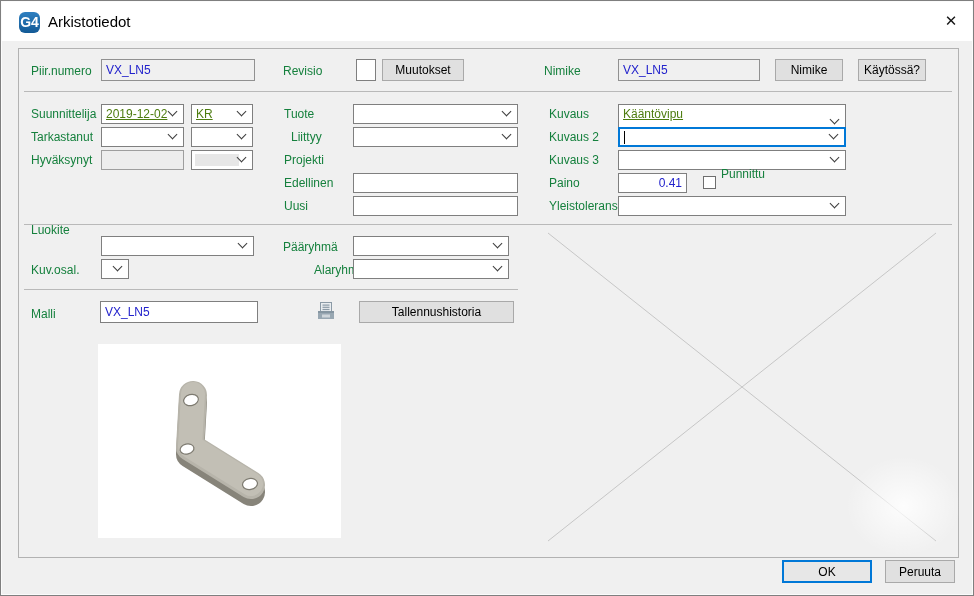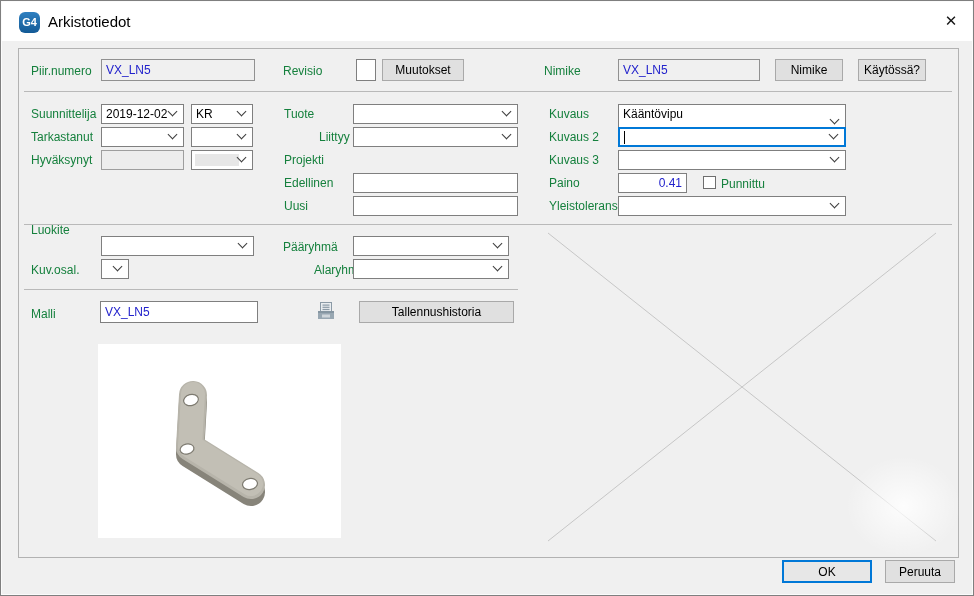--- a/index.html
+++ b/index.html
@@ -1,29 +1,29 @@
 <!DOCTYPE html>
 <html><head>
 <meta charset="utf-8">
 <style>
   html,body{margin:0;padding:0;background:#c8c8c8;}
   *{box-sizing:border-box;font-family:"Liberation Sans",sans-serif;}
   .dialog{position:relative;width:974px;height:596px;background:#f0f0f0;border:1px solid #7f7f7f;box-shadow:inset 0 0 0 1px #fbfbfb;overflow:hidden;}
   .titlebar{position:absolute;left:1px;top:1px;right:1px;height:39px;background:#ffffff;}
-  .app-icon{position:absolute;left:17px;top:10px;width:21px;height:21px;border-radius:6px;background:linear-gradient(180deg,#2e7fc0,#135a96);color:#fff;font-size:11px;font-weight:bold;text-align:center;line-height:21px;}
+  .app-icon{position:absolute;left:17px;top:10px;width:21px;height:21px;border-radius:6px;background:linear-gradient(180deg,#2e7fc0,#135a96);color:#fff;font-size:14px;font-weight:bold;text-align:center;line-height:21px;}
   .win-title{position:absolute;left:46px;top:11px;font-size:15px;color:#000;}
   .close-btn{position:absolute;right:6px;top:6px;width:30px;height:26px;text-align:center;line-height:26px;font-size:15px;color:#111;cursor:pointer;}
   .groupbox{position:absolute;left:17px;top:47px;width:941px;height:510px;border:1px solid #b2b2b2;background:#f0f0f0;}
   .lbl{position:absolute;font-size:12px;color:#15803d;white-space:nowrap;}
   .sep{position:absolute;height:1px;background:#b9b9b9;}
   .tb{position:absolute;background:#fff;border:1px solid #7f7f7f;font-size:12px;color:#2222cc;padding:0 4px;line-height:19px;overflow:hidden;white-space:nowrap;}
   .tb.ro{background:#f0f0f0;border-color:#919191;}
   .tb.dis{background:#ededed;border-color:#9e9e9e;}
   .tb.num{text-align:right;}
-  .combo{position:absolute;background:#fff;border:1px solid #7f7f7f;font-size:12px;color:#000000;padding:0 18px 0 4px;line-height:18px;overflow:hidden;white-space:nowrap;}
+  .combo{position:absolute;background:#fff;border:1px solid #7f7f7f;font-size:12px;color:#4d7c0f;padding:0 18px 0 4px;line-height:18px;overflow:hidden;white-space:nowrap;text-decoration:underline;}
   .combo.focus{border:2px solid #0078d7;line-height:16px;}
   .chev{position:absolute;right:7px;top:50%;width:7px;height:7px;margin-top:-6px;border-right:1.4px solid #3c3c3c;border-bottom:1.4px solid #3c3c3c;transform:rotate(45deg);}
   .gray-inner{position:absolute;left:3px;top:3px;bottom:3px;width:44px;background:#e7e7e7;}
   .caret{position:absolute;left:4px;top:2px;width:1px;height:13px;background:#000;}
   .btn{position:absolute;background:#e0e0e0;border:1px solid #a9a9a9;font-size:12px;color:#000;text-align:center;cursor:pointer;padding:0;}
   .btn.default{border:2px solid #0078d7;background:#e7e7e7;}
   .checkbox{position:absolute;width:13px;height:13px;background:#fff;border:1px solid #6e6e6e;}
   .preview{position:absolute;left:97px;top:343px;width:243px;height:194px;background:#fff;}
   .nopic{position:absolute;left:545px;top:230px;width:392px;height:312px;}
   .watermark{position:absolute;left:845px;top:455px;width:115px;height:100px;background:radial-gradient(closest-side,rgba(255,255,255,0.85),rgba(255,255,255,0));}
@@ -59,38 +59,38 @@
   <div class="combo" style="left:190px;top:103px;width:62px;height:20px;"><span>KR</span><span class="chev"></span></div>
   <div class="lbl" style="left:30px;top:129px;">Tarkastanut</div>
   <div class="combo" style="left:100px;top:126px;width:83px;height:20px;"><span></span><span class="chev"></span></div>
   <div class="combo" style="left:190px;top:126px;width:62px;height:20px;"><span></span><span class="chev"></span></div>
   <div class="lbl" style="left:30px;top:152px;">Hyväksynyt</div>
   <div class="tb dis" style="left:100px;top:149px;width:83px;height:20px;"></div>
   <div class="combo" style="left:190px;top:149px;width:62px;height:20px;"><span class="gray-inner"></span><span></span><span class="chev"></span></div>
 
   <div class="lbl" style="left:283px;top:106px;">Tuote</div>
   <div class="combo" style="left:352px;top:103px;width:165px;height:20px;"><span></span><span class="chev"></span></div>
-  <div class="lbl" style="left:290px;top:129px;margin-left:28px;">Liittyy</div>
+  <div class="lbl" style="left:290px;top:129px;">Liittyy</div>
   <div class="combo" style="left:352px;top:126px;width:165px;height:20px;"><span></span><span class="chev"></span></div>
   <div class="lbl" style="left:283px;top:152px;">Projekti</div>
   <div class="lbl" style="left:283px;top:175px;">Edellinen</div>
   <div class="tb" style="left:352px;top:172px;width:165px;height:20px;"></div>
   <div class="lbl" style="left:283px;top:198px;">Uusi</div>
   <div class="tb" style="left:352px;top:195px;width:165px;height:20px;"></div>
 
   <div class="lbl" style="left:548px;top:106px;">Kuvaus</div>
   <div class="combo" style="left:617px;top:103px;width:228px;height:36px;"><span>Kääntövipu</span><span class="chev"></span></div>
   <div class="lbl" style="left:548px;top:129px;">Kuvaus 2</div>
   <div class="combo focus" style="left:617px;top:126px;width:228px;height:20px;"><span class="caret"></span><span></span><span class="chev"></span></div>
   <div class="lbl" style="left:548px;top:152px;">Kuvaus 3</div>
   <div class="combo" style="left:617px;top:149px;width:228px;height:20px;"><span></span><span class="chev"></span></div>
   <div class="lbl" style="left:548px;top:175px;">Paino</div>
   <div class="tb num" style="left:617px;top:172px;width:69px;height:20px;">0.41</div>
   <div class="checkbox" style="left:702px;top:175px;"></div>
-  <div class="lbl" style="left:720px;top:176px;">Punnittu</div>
+  <div class="lbl" style="left:720px;top:166px;">Punnittu</div>
   <div class="lbl" style="left:548px;top:198px;">Yleistoleranssi</div>
   <div class="combo" style="left:617px;top:195px;width:228px;height:20px;"><span></span><span class="chev"></span></div>
 
   <div class="sep" style="left:23px;top:223px;width:928px;"></div>
 
   <div class="lbl" style="left:30px;top:222px;">Luokite</div>
   <div class="combo" style="left:100px;top:235px;width:153px;height:20px;"><span></span><span class="chev"></span></div>
   <div class="lbl" style="left:30px;top:262px;">Kuv.osal.</div>
   <div class="combo" style="left:100px;top:258px;width:28px;height:20px;padding-right:14px;"><span></span><span class="chev"></span></div>
   <div class="lbl" style="left:282px;top:239px;text-align:right;">Pääryhmä</div>

